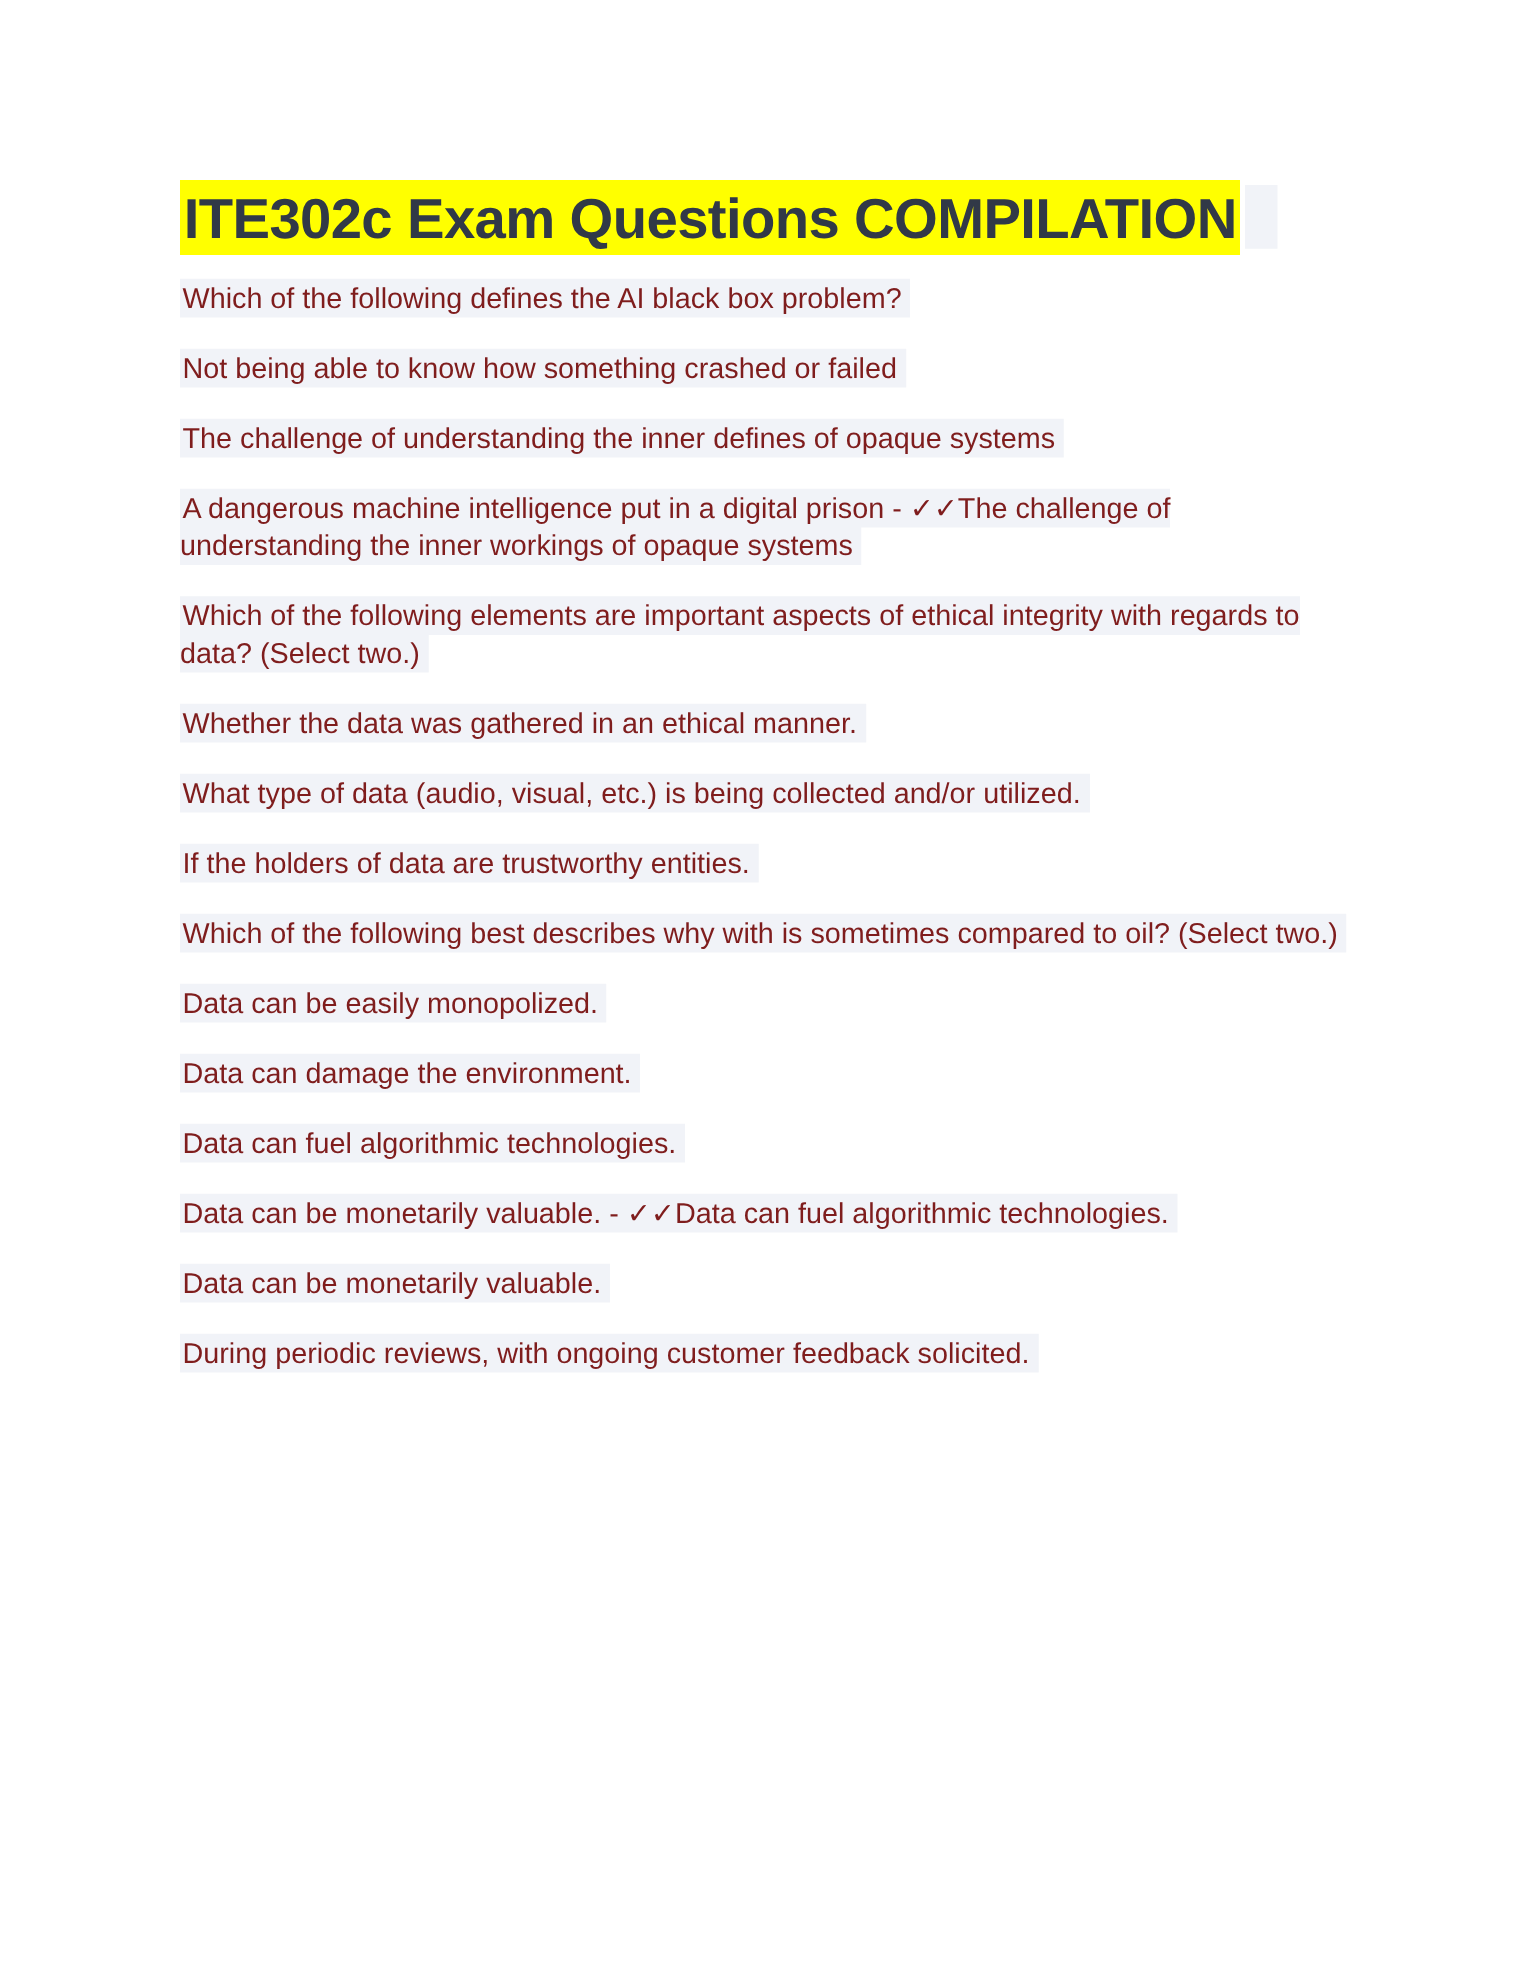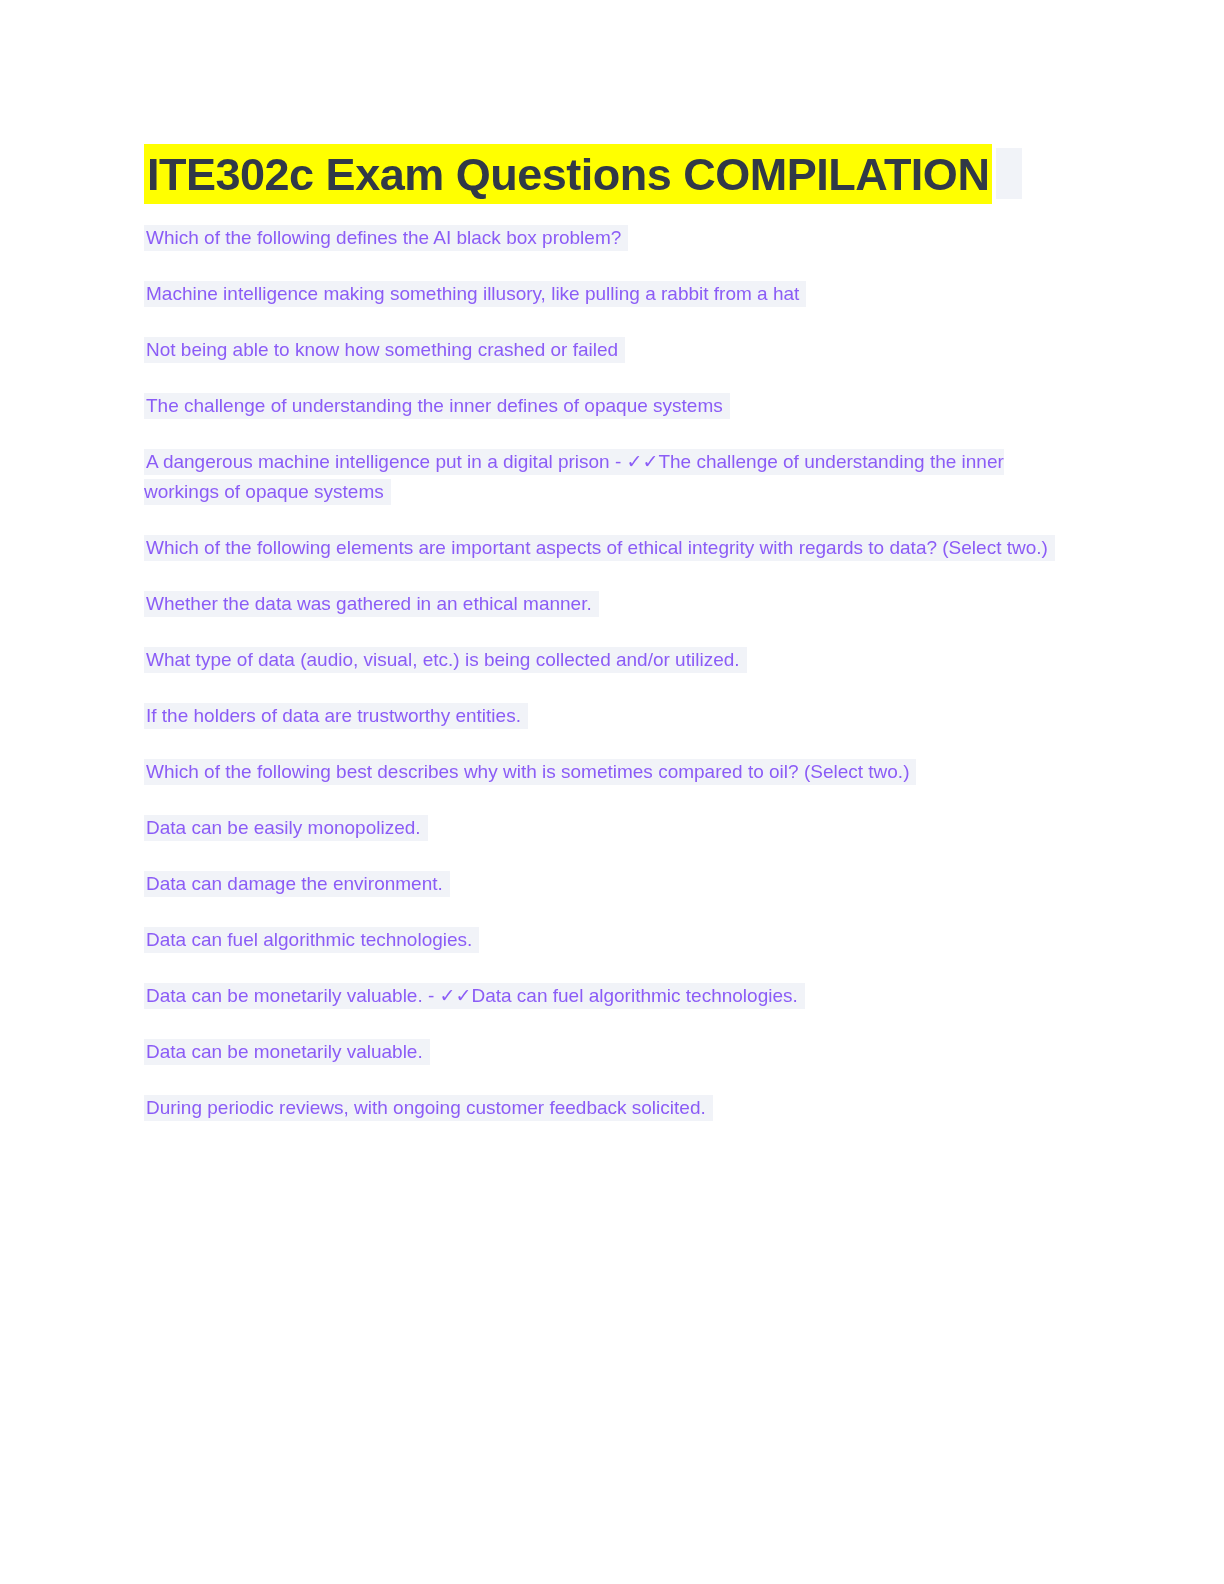--- a/index.html
+++ b/index.html
@@ -37,38 +37,37 @@
     .hl-trail {
       display: inline-block;
       width: 26px;
       height: 51px;
       background: #f1f3f8;
       vertical-align: -9px;
       margin-left: 4px;
     }
     p.para {
       margin: 0 0 26px 0;
-      font-size: 19px;
+      font-size: 23px;
       line-height: 30px;
-      color: #8b5cf6;
+      color: #7f1d1d;
     }
     .hl {
       background: #f1f3f8;
       padding: 2px 7px 3px 2px;
     }
   </style>
 </head>
 <body>
 
 <div class="page">
 
   <h1 class="doc-title"><span class="hl-yellow">ITE302c Exam Questions COMPILATION</span><span class="hl-trail"></span></h1>
 
   <p class="para"><span class="hl">Which of the following defines the AI black box problem?</span></p>
-  <p class="para"><span class="hl">Machine intelligence making something illusory, like pulling a rabbit from a hat</span></p>
   <p class="para"><span class="hl">Not being able to know how something crashed or failed</span></p>
   <p class="para"><span class="hl">The challenge of understanding the inner defines of opaque systems</span></p>
   <p class="para"><span class="hl">A dangerous machine intelligence put in a digital prison - ✓✓The challenge of understanding the inner workings of opaque systems</span></p>
   <p class="para"><span class="hl">Which of the following elements are important aspects of ethical integrity with regards to data? (Select two.)</span></p>
   <p class="para"><span class="hl">Whether the data was gathered in an ethical manner.</span></p>
   <p class="para"><span class="hl">What type of data (audio, visual, etc.) is being collected and/or utilized.</span></p>
   <p class="para"><span class="hl">If the holders of data are trustworthy entities.</span></p>
   <p class="para"><span class="hl">Which of the following best describes why with is sometimes compared to oil? (Select two.)</span></p>
   <p class="para"><span class="hl">Data can be easily monopolized.</span></p>
   <p class="para"><span class="hl">Data can damage the environment.</span></p>

